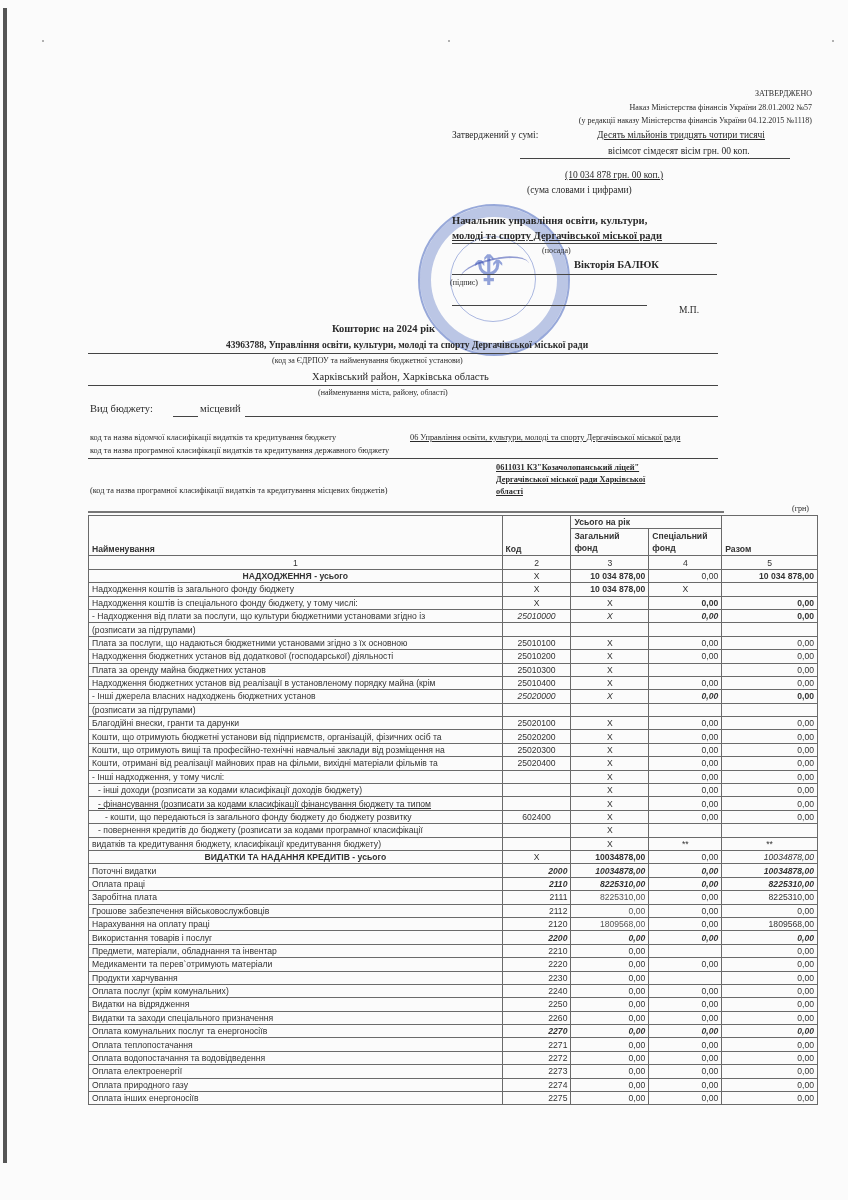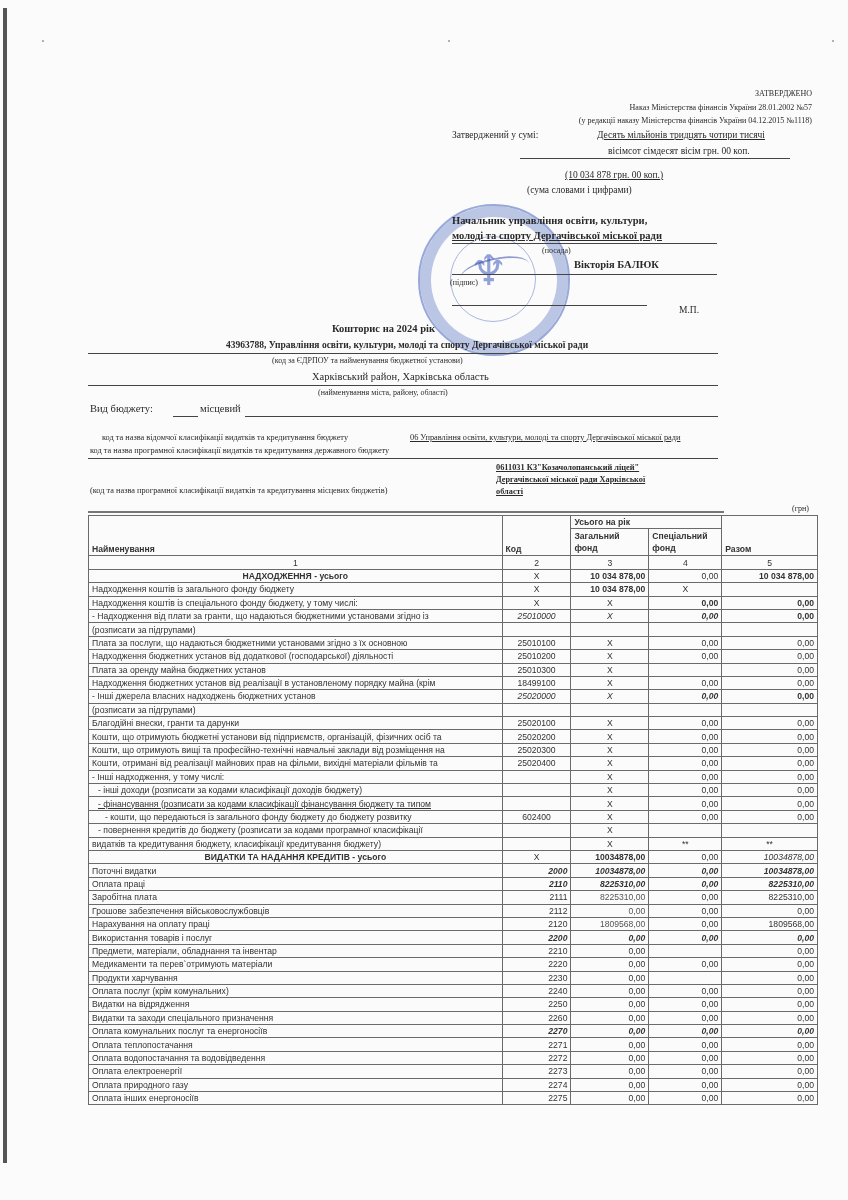--- a/index.html
+++ b/index.html
@@ -95,21 +95,21 @@
 <div class="line" style="left:88px;top:353px;width:630px"></div>
 <div class="abs serif small" style="left:272px;top:356px">(код за  ЄДРПОУ та найменування  бюджетної установи)</div>
 <div class="abs serif s10" style="left:312px;top:371px">Харківський район, Харківська область</div>
 <div class="line" style="left:88px;top:385px;width:630px"></div>
 <div class="abs serif small" style="left:318px;top:388px">(найменування міста, району, області)</div>
 <div class="abs serif s10" style="left:90px;top:403px">Вид бюджету:</div>
 <div class="line" style="left:173px;top:416px;width:25px"></div>
 <div class="abs serif s10" style="left:200px;top:403px">місцевий</div>
 <div class="line" style="left:245px;top:416px;width:473px"></div>
 
-<div class="abs serif small" style="left:102px;top:433px;font-size:8.3px">код та назва відомчої класифікації видатків та кредитування бюджету</div>
+<div class="abs serif small" style="left:90px;top:433px;font-size:8.3px">код та назва відомчої класифікації видатків та кредитування бюджету</div>
 <div class="abs serif small ul" style="left:410px;top:433px;font-size:8.3px">06  Управління освіти, культури, молоді та спорту Дергачівської міської ради</div>
 <div class="abs serif small" style="left:90px;top:446px;font-size:8.3px">код та назва програмної класифікації видатків та кредитування  державного бюджету</div>
 <div class="line" style="left:88px;top:458px;width:630px"></div>
 <div class="abs serif small b ul" style="left:496px;top:463px;font-size:8.3px">0611031 КЗ"Козачолопанський ліцей"</div>
 <div class="abs serif small b ul" style="left:496px;top:475px;font-size:8.3px">Дергачівської міської ради Харківської</div>
 <div class="abs serif small b ul" style="left:496px;top:487px;font-size:8.3px">області</div>
 <div class="abs serif small" style="left:90px;top:486px;font-size:8.3px">(код та назва програмної класифікації видатків та кредитування місцевих бюджетів)</div>
 <div class="abs serif small" style="left:792px;top:504px">(грн)</div>
 <div class="line" style="left:88px;top:511px;width:636px;height:2px;background:#777"></div>
 
@@ -154,21 +154,21 @@
         <td class="num"></td>
       </tr>
       <tr>
         <td class="">Надходження коштів із спеціального фонду бюджету, у тому числі:</td>
         <td class="code">X</td>
         <td class="ctr">X</td>
         <td class="num" style="font-weight: bold;">0,00</td>
         <td class="num" style="font-weight: bold;">0,00</td>
       </tr>
       <tr>
-        <td class=""> - Надходження від плати за гранти, що надаються бюджетними установами згідно із</td>
+        <td class=""> - Надходження від плати за послуги, що культури бюджетними установами згідно із</td>
         <td class="code" style="font-style: italic;">25010000</td>
         <td class="ctr" style="font-style: italic;">X</td>
         <td class="num" style="font-style: italic; font-weight: bold;">0,00</td>
         <td class="num" style="font-weight: bold;">0,00</td>
       </tr>
       <tr>
         <td class="">(розписати за підгрупами)</td>
         <td class="code"></td>
         <td class="num"></td>
         <td class="num"></td>
@@ -190,21 +190,21 @@
       </tr>
       <tr>
         <td class="">Плата за оренду майна бюджетних установ</td>
         <td class="code">25010300</td>
         <td class="ctr">X</td>
         <td class="num"></td>
         <td class="num">0,00</td>
       </tr>
       <tr>
         <td class="">Надходження бюджетних установ від реалізації в установленому порядку майна (крім</td>
-        <td class="code">18499100</td>
+        <td class="code">25010400</td>
         <td class="ctr">X</td>
         <td class="num">0,00</td>
         <td class="num">0,00</td>
       </tr>
       <tr>
         <td class=""> - Інші джерела власних надходжень бюджетних установ</td>
         <td class="code" style="font-style: italic;">25020000</td>
         <td class="ctr" style="font-style: italic;">X</td>
         <td class="num" style="font-style: italic; font-weight: bold;">0,00</td>
         <td class="num" style="font-weight: bold;">0,00</td>

